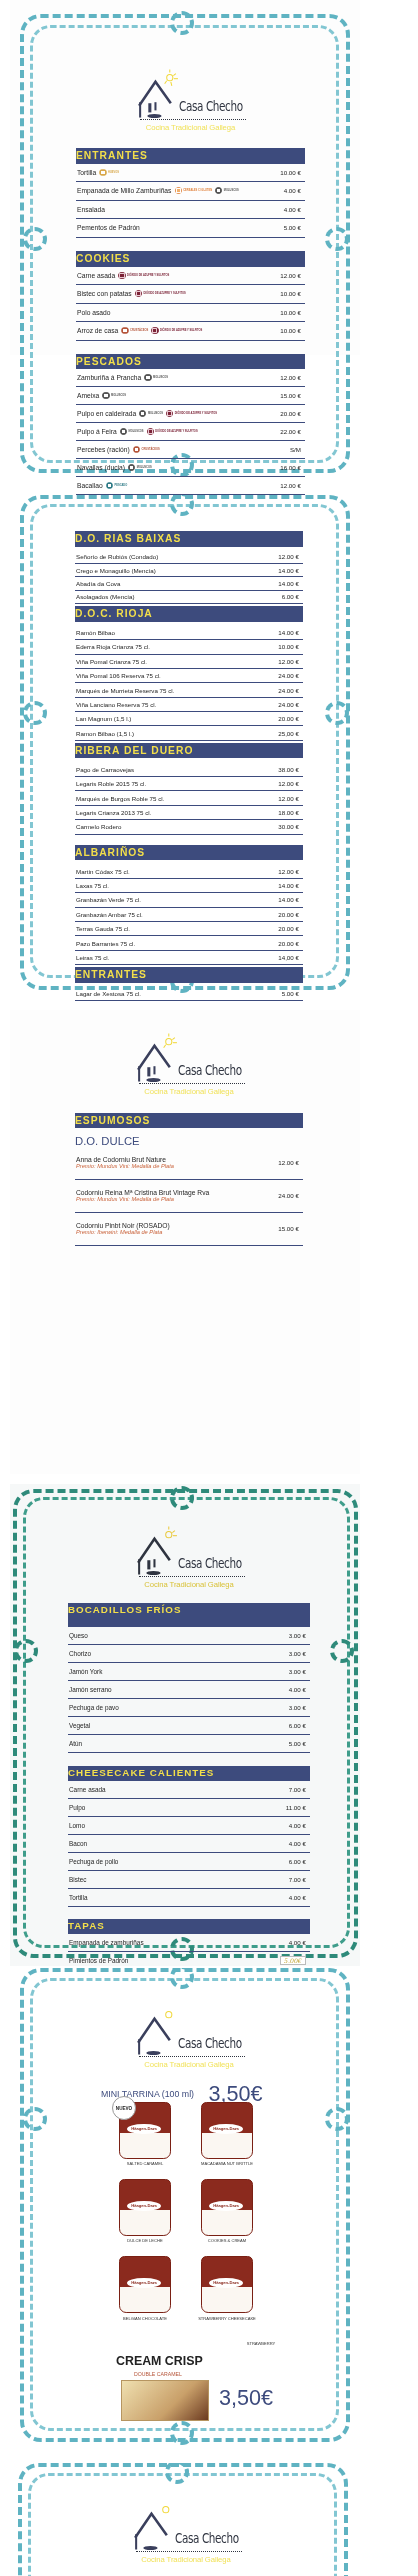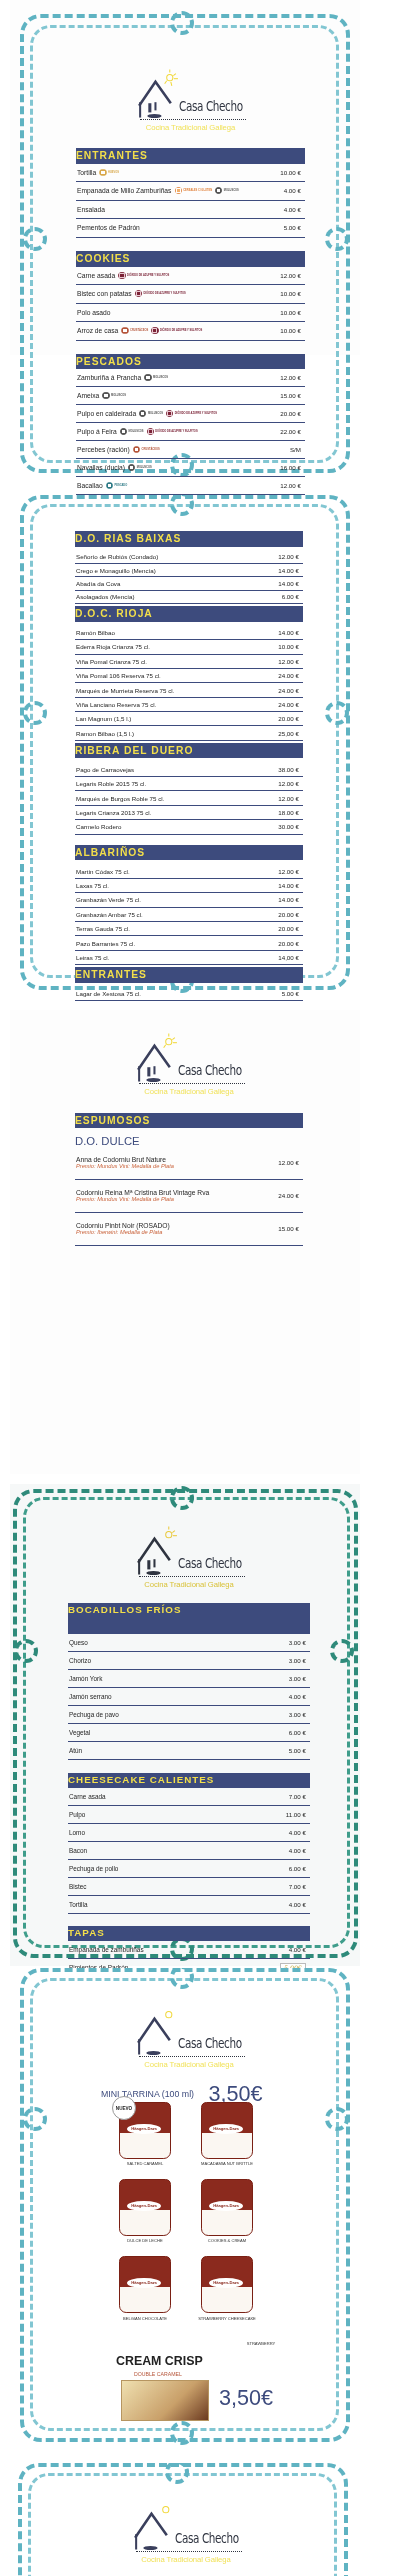--- a/index.html
+++ b/index.html
@@ -426,21 +426,21 @@
             <line x1="70" y1="4" x2="70" y2="10"></line>
             <line x1="82" y1="12" x2="77" y2="16"></line>
             <line x1="86" y1="22" x2="78" y2="22"></line>
           </g>
       </svg>
       <div class="brand">Casa Checho</div>
       <div class="dots"></div>
       <div class="tag" style="color:#d9c23a;">Cocina Tradicional Gallega</div>
     </div>
     <div id="bocadillos">
-        <div class="band" style="margin-top:7.2px;height:31px;line-height:14.7px;font-size:9.8px;">BOCADILLOS FRÍOS</div>
+        <div class="band" style="margin-top:7.2px;height:24px;line-height:14.7px;font-size:9.8px;">BOCADILLOS FRÍOS</div>
         <div class="row" style="height:18px;font-size:6.4px;">
           <span class="name">Queso</span>
           <span class="price">3.00 €</span>
         </div>
         <div class="row" style="height:18px;font-size:6.4px;">
           <span class="name">Chorizo</span>
           <span class="price">3.00 €</span>
         </div>
         <div class="row" style="height:18px;font-size:6.4px;">
           <span class="name">Jamón York</span>

